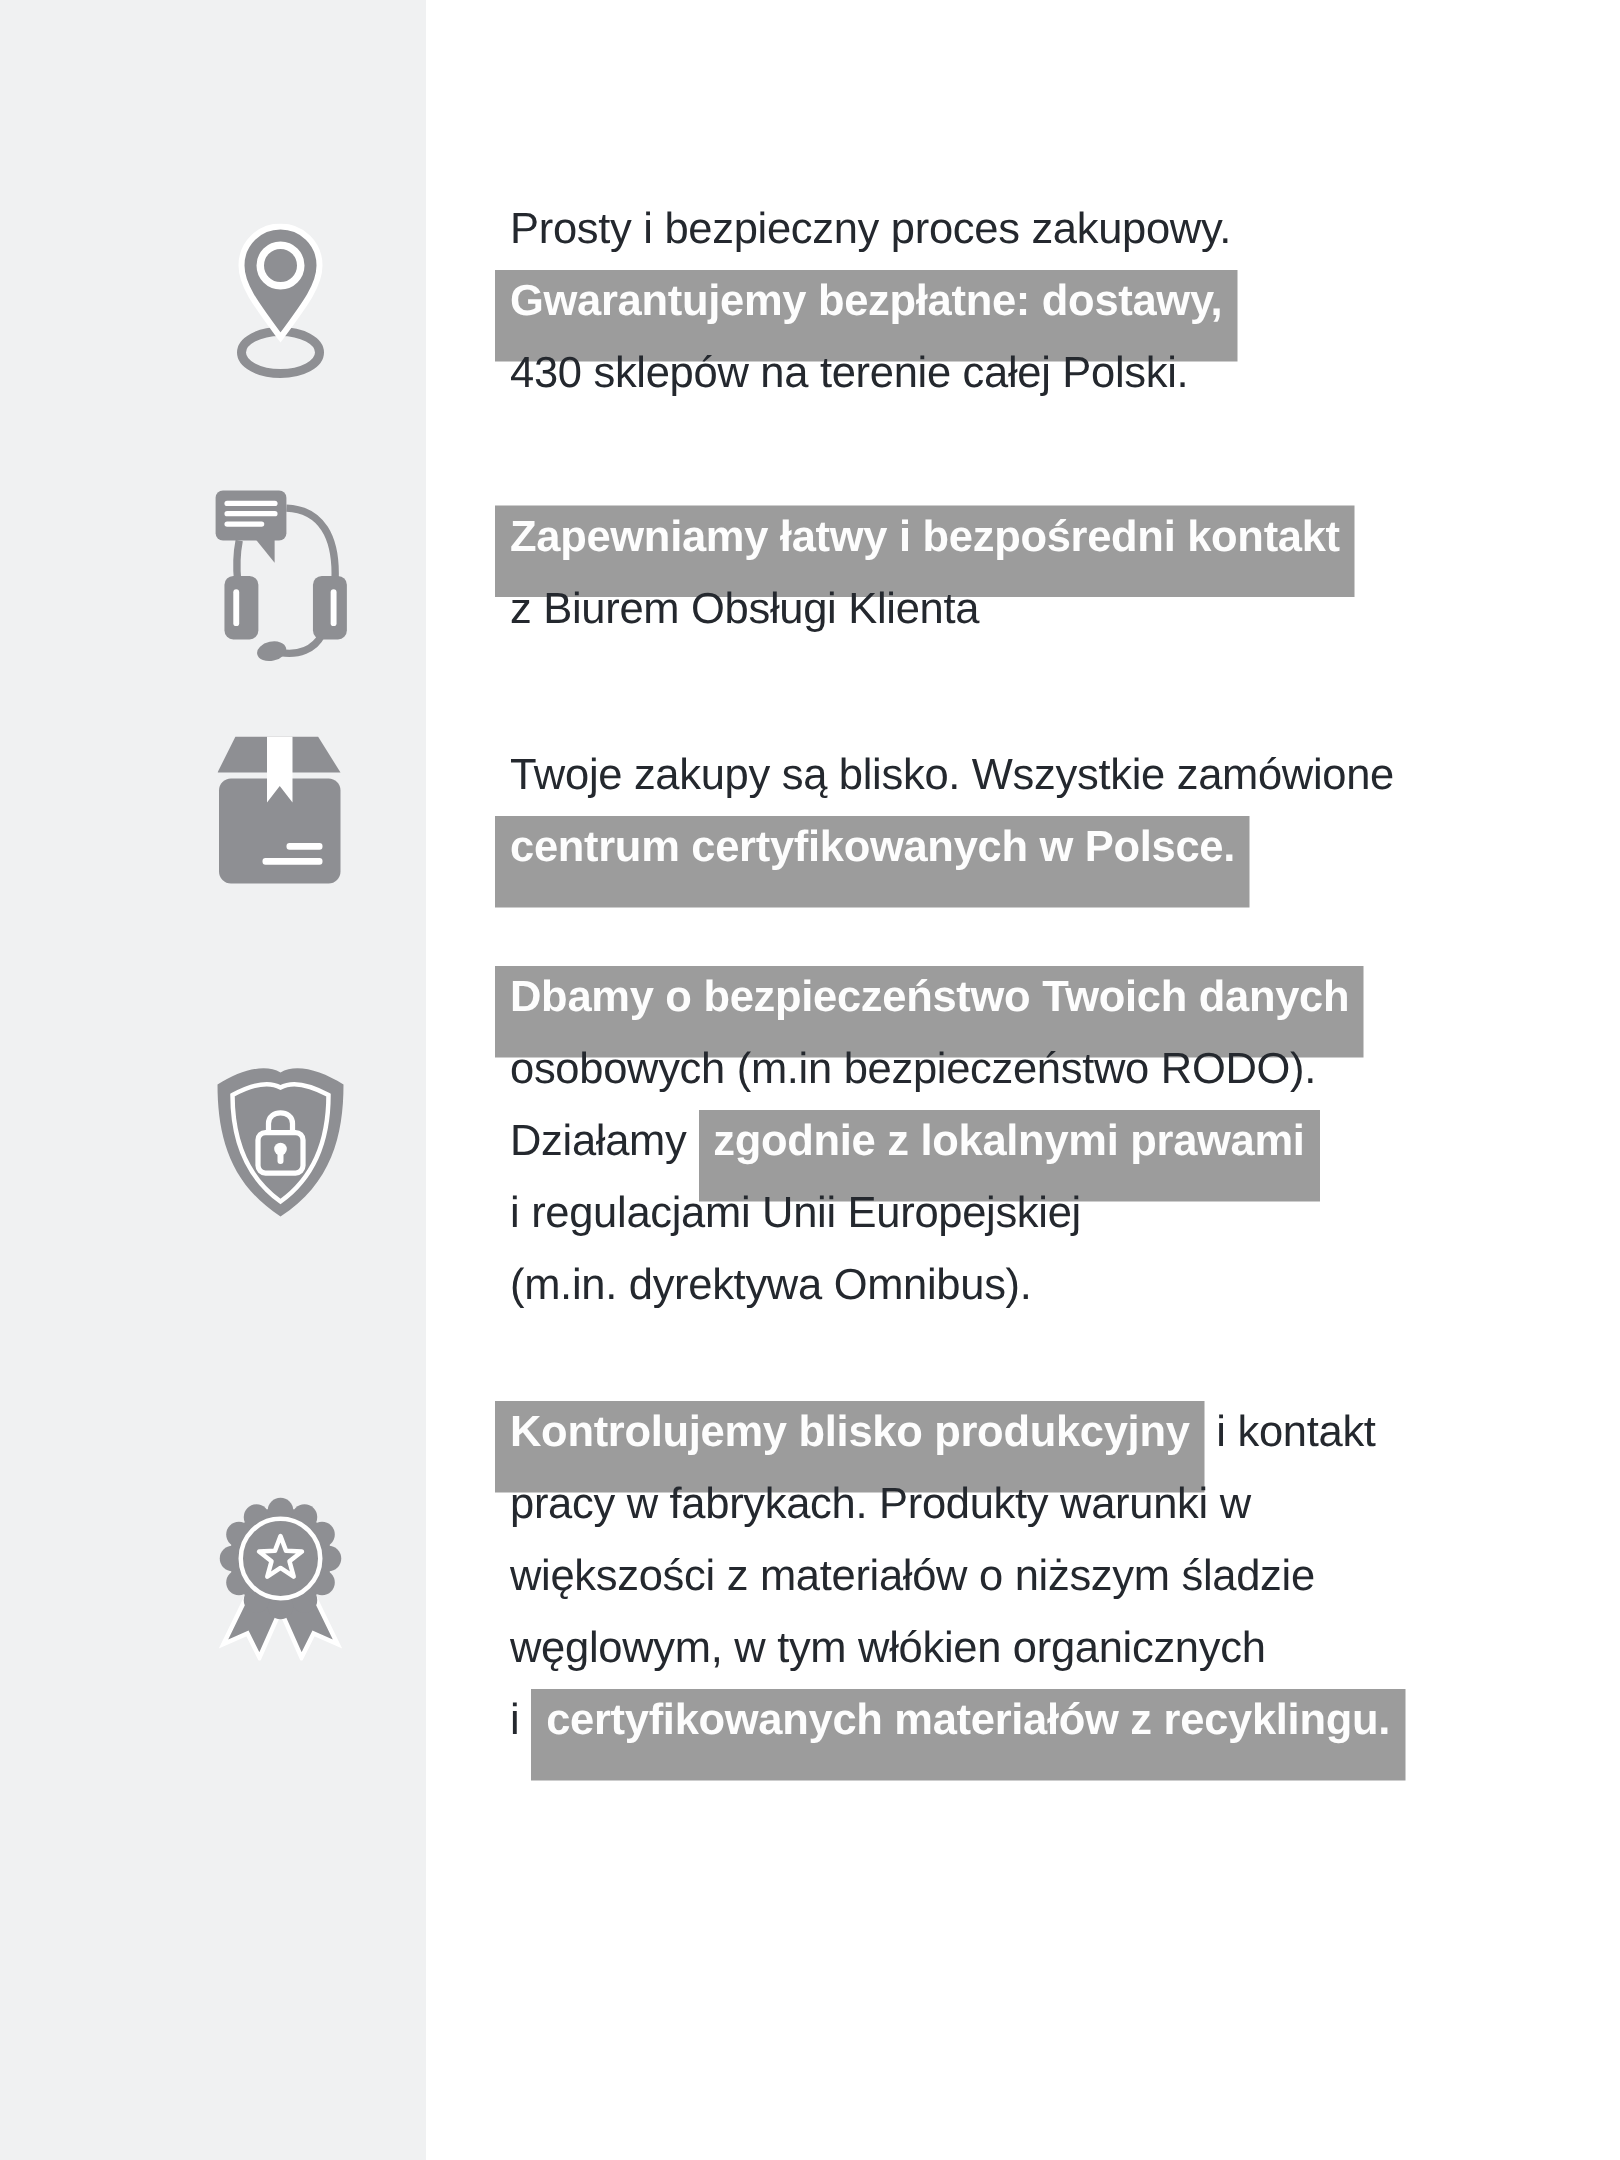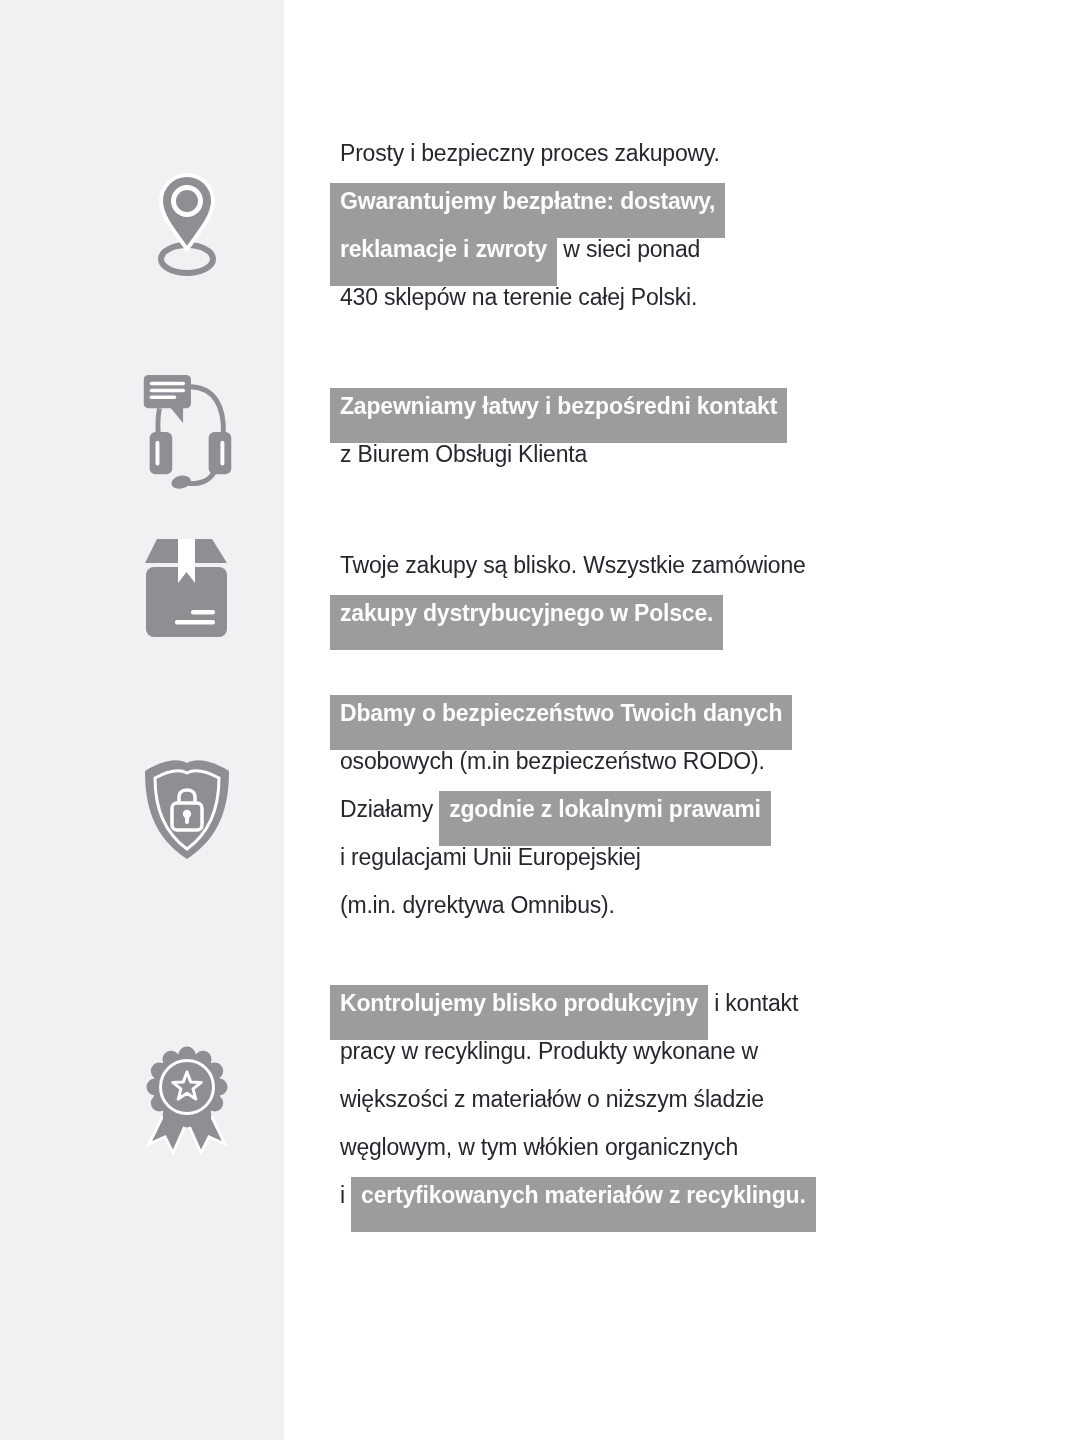--- a/index.html
+++ b/index.html
@@ -44,21 +44,21 @@
     align-items: center;
   }
   .icon-cell svg { display: block; }
   .text-cell {
     padding-left: 56px;
   }
   .text-line {
     height: 48px;
     line-height: 48px;
     white-space: nowrap;
-    font-size: 23px;
+    font-size: 29px;
     letter-spacing: -0.2px;
     color: var(--text-color);
   }
   .hl {
     background: var(--hl-bg);
     color: var(--hl-text);
     font-weight: 700;
     padding: 5px 10px 24px 10px;
   }
   .text-line > .hl:first-child { margin-left: -10px; }
@@ -73,21 +73,20 @@
         <div class="icon-cell">
           <svg width="66" height="104" viewBox="0 0 66 104">
     <ellipse cx="33" cy="86" rx="26" ry="14" fill="none" stroke="#8e8f93" stroke-width="6"></ellipse>
     <path d="M33 2 C19 2 7 13 7 28 C7 41 16 53 33 76 C50 53 59 41 59 28 C59 13 47 2 33 2 Z" fill="#8e8f93" stroke="#ffffff" stroke-width="4"></path>
     <circle cx="33" cy="28" r="13.5" fill="none" stroke="#ffffff" stroke-width="5"></circle>
   </svg>
         </div>
         <div class="text-cell">
           <div class="text-line"><span class="plain">Prosty i bezpieczny proces zakupowy.</span></div>
           <div class="text-line"><span class="hl">Gwarantujemy bezpłatne: dostawy,</span></div>
-          <div class="text-line"><span class="hl">reklamacje i zwroty</span><span class="plain"> w sieci ponad</span></div>
           <div class="text-line"><span class="plain">430 sklepów na terenie całej Polski.</span></div>
         </div>
       </div>
       <div class="feature-row">
         <div class="icon-cell">
           <svg width="100" height="118" viewBox="0 0 100 120">
     <path d="M54 16 C78 17 88 36 87 64" fill="none" stroke="#8e8f93" stroke-width="5"></path>
     <path d="M22 38 C20 48 20 56 21 66" fill="none" stroke="#8e8f93" stroke-width="5"></path>
     <path d="M78 102 C73 112 62 116 50 114" fill="none" stroke="#8e8f93" stroke-width="5"></path>
     <rect x="6" y="4" width="48" height="34" rx="5" fill="#8e8f93"></rect>
@@ -112,21 +111,21 @@
           <svg width="84" height="100" viewBox="0 0 84 100">
     <path d="M12 0 L67 0 L82 24 L0 24 Z" fill="#8e8f93"></path>
     <rect x="1" y="28" width="81" height="70" rx="8" fill="#8e8f93"></rect>
     <path d="M33 0 L50 0 L50 44 L41.5 33 L33 44 Z" fill="#ffffff"></path>
     <rect x="46" y="71" width="24" height="4.5" rx="2" fill="#ffffff"></rect>
     <rect x="30" y="81" width="40" height="4.5" rx="2" fill="#ffffff"></rect>
   </svg>
         </div>
         <div class="text-cell">
           <div class="text-line"><span class="plain">Twoje zakupy są blisko. Wszystkie zamówione</span></div>
-          <div class="text-line"><span class="hl">zakupy dystrybucyjnego w Polsce.</span></div>
+          <div class="text-line"><span class="hl">centrum certyfikowanych w Polsce.</span></div>
         </div>
       </div>
       <div class="feature-row">
         <div class="icon-cell">
           <svg width="100" height="108" viewBox="0 0 100 108">
     <path d="M50 8 C60 2 76 6 92 16 C92 50 84 82 50 104 C16 82 8 50 8 16 C24 6 40 2 50 8 Z" fill="#8e8f93"></path>
     <path d="M50 18 C58 13.5 69 16 82 23 C82 50 75 76 50 94 C25 76 18 50 18 23 C31 16 42 13.5 50 18 Z" fill="none" stroke="#ffffff" stroke-width="3"></path>
     <path d="M42 48 L42 42 C42 32.5 58 32.5 58 42 L58 48" fill="none" stroke="#ffffff" stroke-width="3.5"></path>
     <rect x="35" y="48" width="30" height="27" rx="5" fill="none" stroke="#ffffff" stroke-width="3.5"></rect>
     <circle cx="50" cy="59" r="4.2" fill="#ffffff"></circle>
@@ -160,20 +159,20 @@
       <circle cx="52" cy="12" r="8.5"></circle>
               <circle cx="68" cy="16.3" r="8.5"></circle>
               <circle cx="79.7" cy="28" r="8.5"></circle>
     </g>
     <circle cx="52" cy="44" r="26.5" fill="none" stroke="#ffffff" stroke-width="3"></circle>
     <polygon points="52,29 55.7,38.9 66.3,39.4 58,45.9 60.8,56.1 52,50.3 43.2,56.1 46,45.9 37.7,39.4 48.3,38.9" fill="none" stroke="#ffffff" stroke-width="3" stroke-linejoin="round"></polygon>
   </svg>
         </div>
         <div class="text-cell">
           <div class="text-line"><span class="hl">Kontrolujemy blisko produkcyjny</span><span class="plain"> i kontakt</span></div>
-          <div class="text-line"><span class="plain">pracy w recyklingu. Produkty wykonane w</span></div>
+          <div class="text-line"><span class="plain">pracy w fabrykach. Produkty warunki w</span></div>
           <div class="text-line"><span class="plain">większości z materiałów o niższym śladzie</span></div>
           <div class="text-line"><span class="plain">węglowym, w tym włókien organicznych</span></div>
           <div class="text-line"><span class="plain">i </span><span class="hl">certyfikowanych materiałów z recyklingu.</span></div>
         </div>
       </div>
     </div>
 </div>
 
 </body></html>

